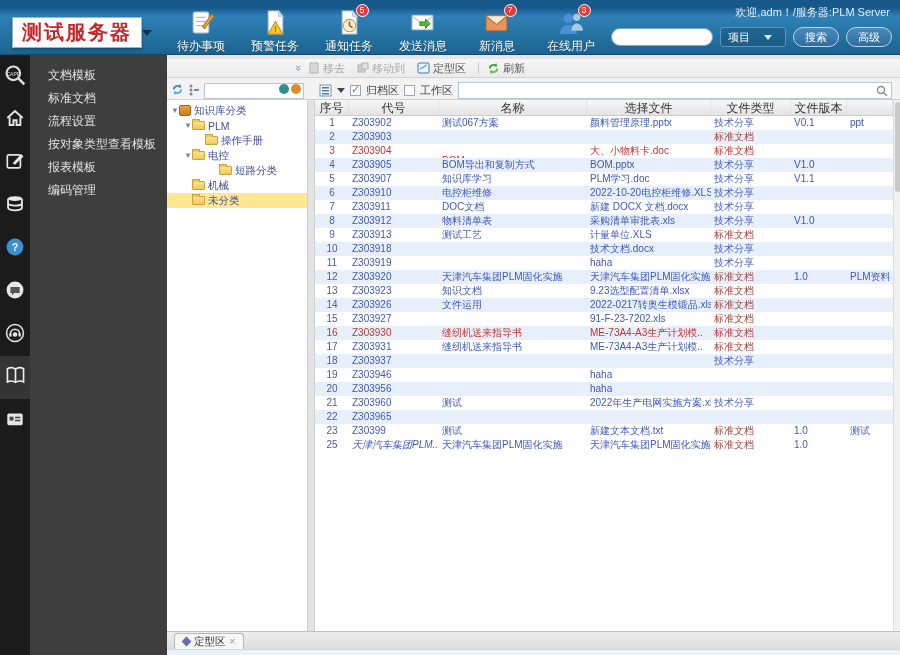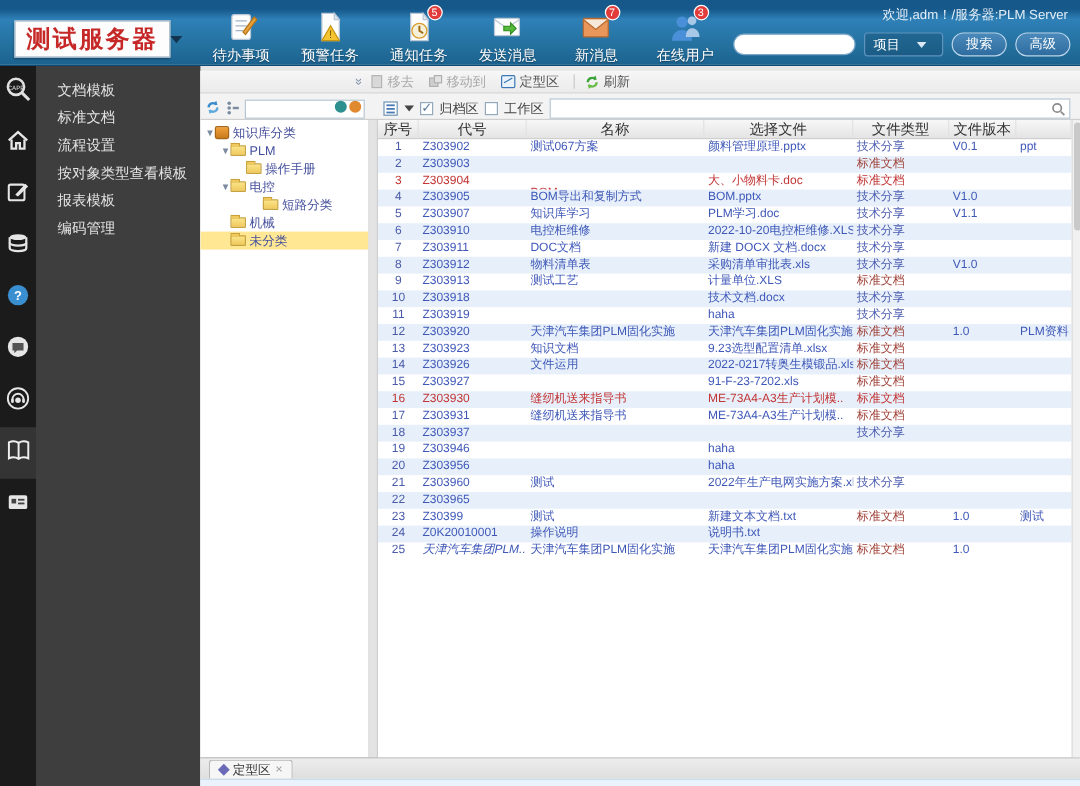--- a/index.html
+++ b/index.html
@@ -585,29 +585,20 @@
             </div>
             <div class="trow">
               <div class="td seq" style="width: 34px;">23</div>
               <div class="td" style="width: 90px;">Z30399</div>
               <div class="td" style="width: 148px;">测试</div>
               <div class="td" style="width: 124px;">新建文本文档.txt</div>
               <div class="td" style="width: 80px; color: rgb(160, 67, 58);">标准文档</div>
               <div class="td" style="width: 56px;">1.0</div>
               <div class="td" style="width: 46px;">测试</div>
             </div>
-            <div class="trow alt">
-              <div class="td seq" style="width: 34px;">24</div>
-              <div class="td" style="width: 90px;">Z0K20010001</div>
-              <div class="td" style="width: 148px;">操作说明</div>
-              <div class="td" style="width: 124px;">说明书.txt</div>
-              <div class="td" style="width: 80px;"></div>
-              <div class="td" style="width: 56px;"></div>
-              <div class="td" style="width: 46px;"></div>
-            </div>
             <div class="trow">
               <div class="td seq" style="width: 34px;">25</div>
               <div class="td" style="width: 90px; font-style: italic;">天津汽车集团PLM..</div>
               <div class="td" style="width: 148px;">天津汽车集团PLM固化实施</div>
               <div class="td" style="width: 124px;">天津汽车集团PLM固化实施..</div>
               <div class="td" style="width: 80px; color: rgb(160, 67, 58);">标准文档</div>
               <div class="td" style="width: 56px;">1.0</div>
               <div class="td" style="width: 46px;"></div>
             </div>
           </div>

